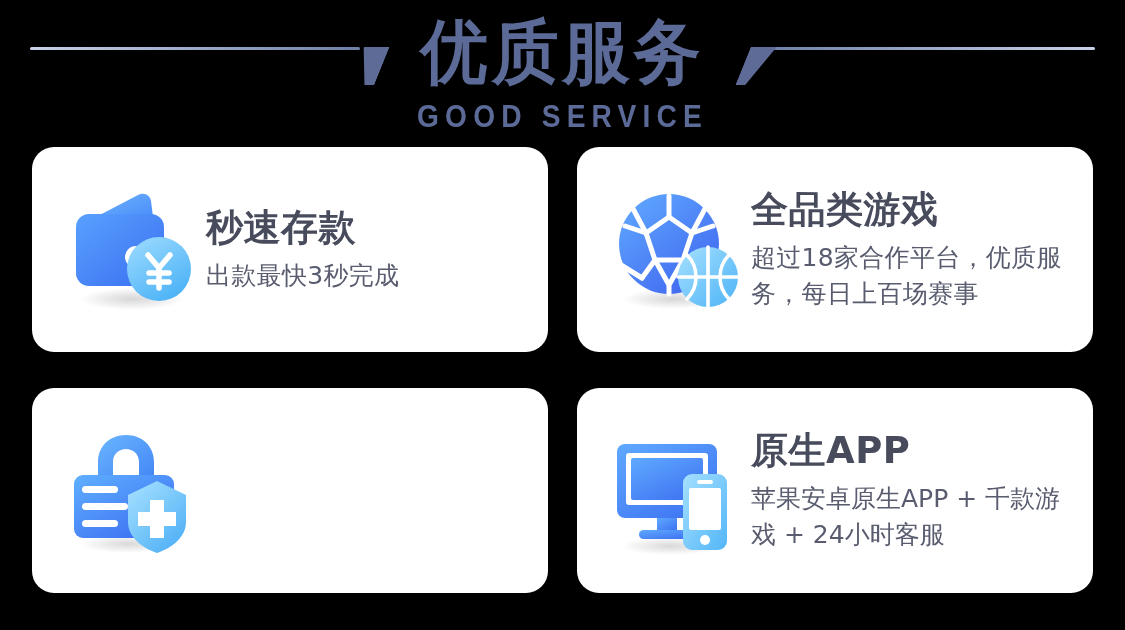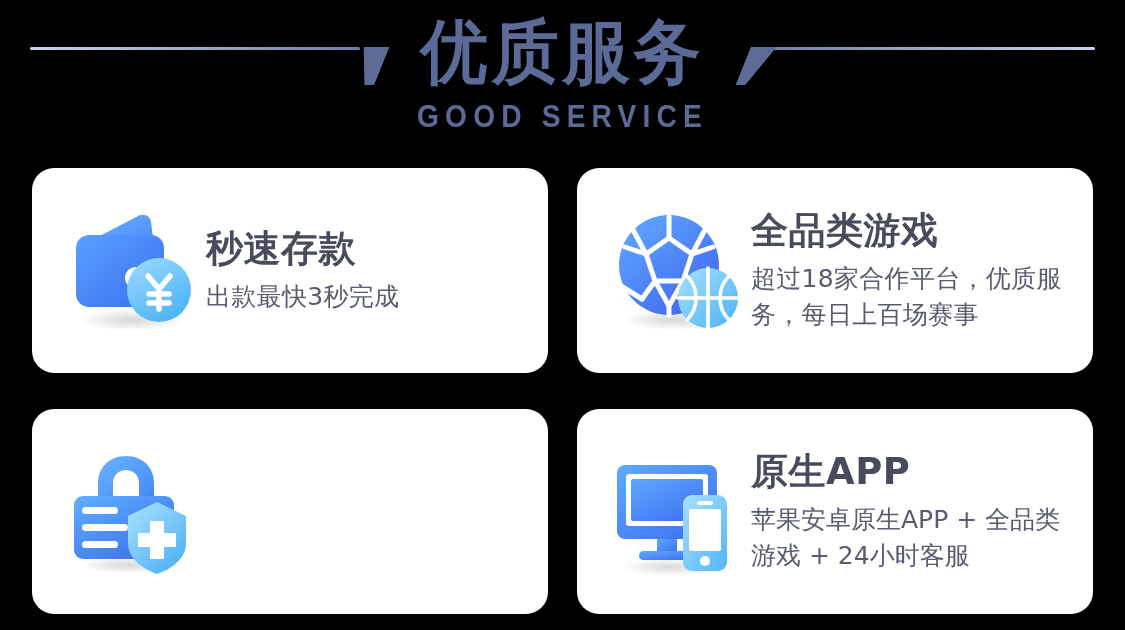--- a/index.html
+++ b/index.html
@@ -86,21 +86,21 @@
     letter-spacing: 7px;
     color: #5b6a96;
     transform: scaleX(0.88);
     font-family: "Liberation Sans", sans-serif;
   }
 
   
   .grid {
     position: absolute;
     left: 32px;
-    top: 168px;
+    top: 147px;
     width: 1061px;
     display: grid;
     grid-template-columns: 516px 516px;
     grid-template-rows: 205px 205px;
     column-gap: 29px;
     row-gap: 36px;
   }
 
   .card {
     background: #ffffff;
@@ -308,17 +308,17 @@
         <rect x="50" y="96" width="20" height="14" fill="url(#monGrad)"></rect>
         <rect x="32" y="108" width="56" height="9" rx="4.5" fill="url(#monGrad)"></rect>
         <rect x="76" y="52" width="44" height="76" rx="9" fill="url(#phoneGrad)"></rect>
         <rect x="82" y="66" width="32" height="42" rx="2" fill="#ffffff"></rect>
         <rect x="90" y="58" width="16" height="4" rx="2" fill="#ffffff"></rect>
         <circle cx="98" cy="118" r="5" fill="#ffffff"></circle>
       </svg>
     </div>
     <div class="card-text">
       <div class="card-title">原生APP</div>
-      <div class="card-desc tight">苹果安卓原生APP + 全品类游戏 + 24小时客服</div>
+      <div class="card-desc tight">苹果安卓原生APP + 千款游戏 + 24小时客服</div>
     </div>
   </div>
 
 </div>
 
 </body></html>

